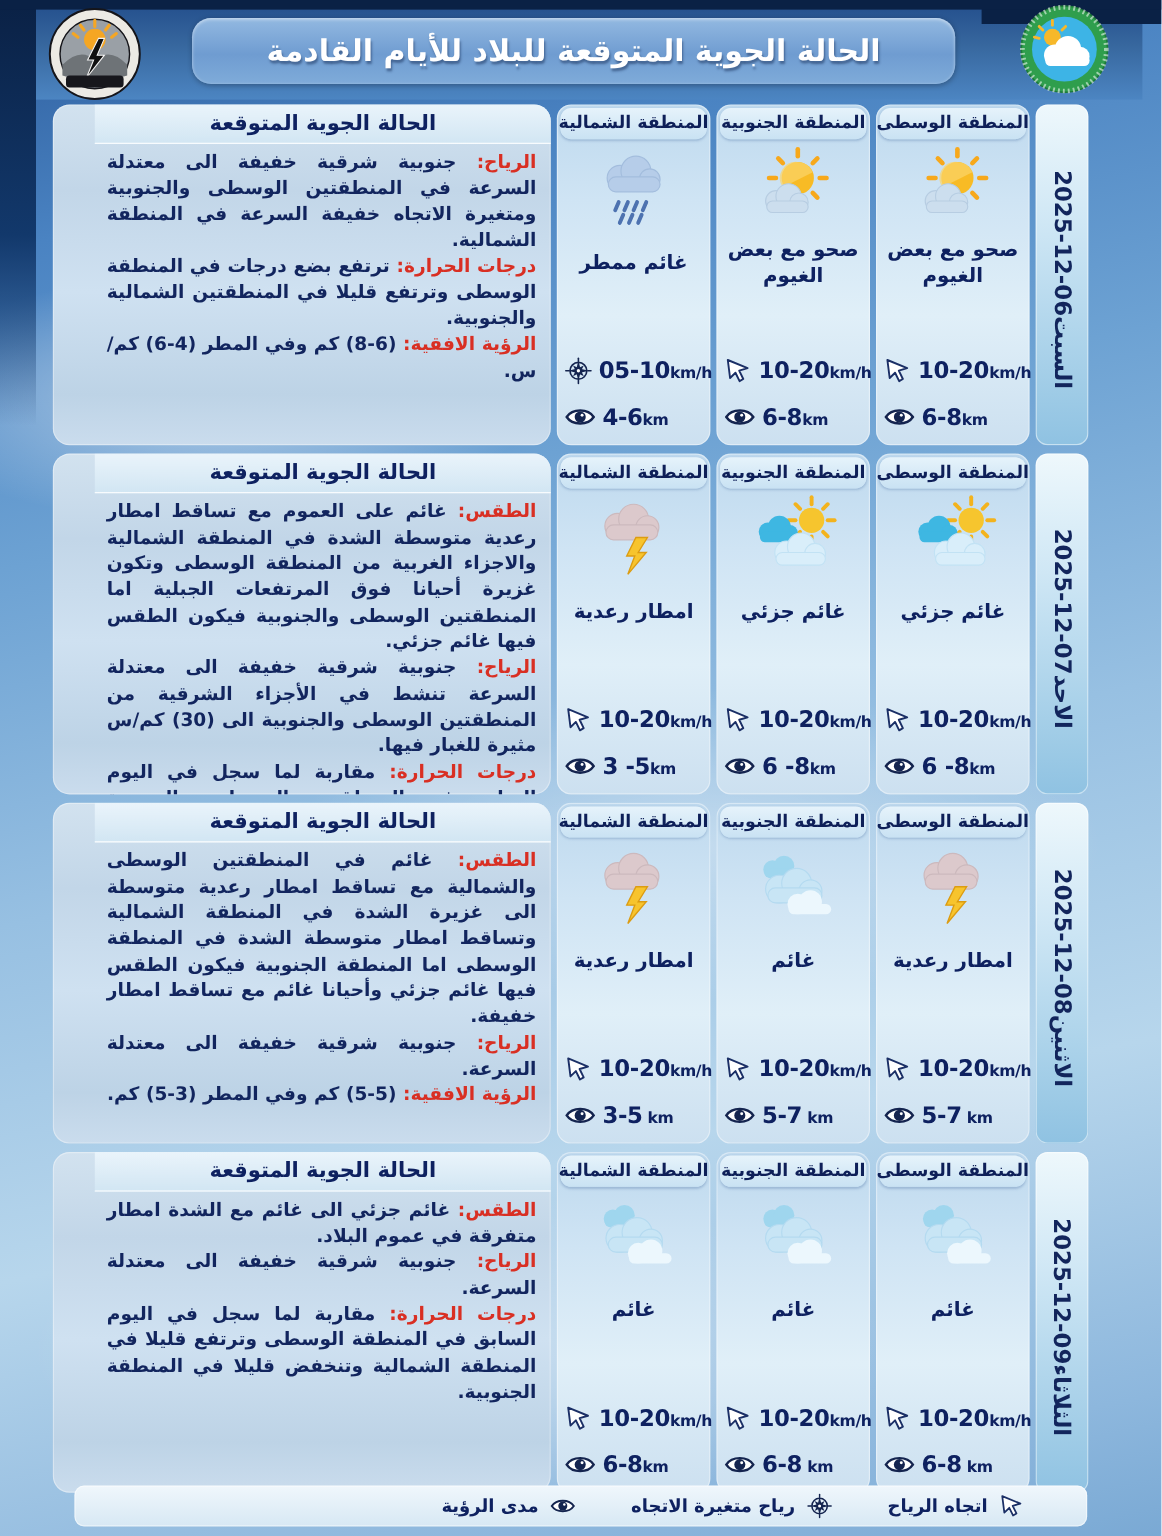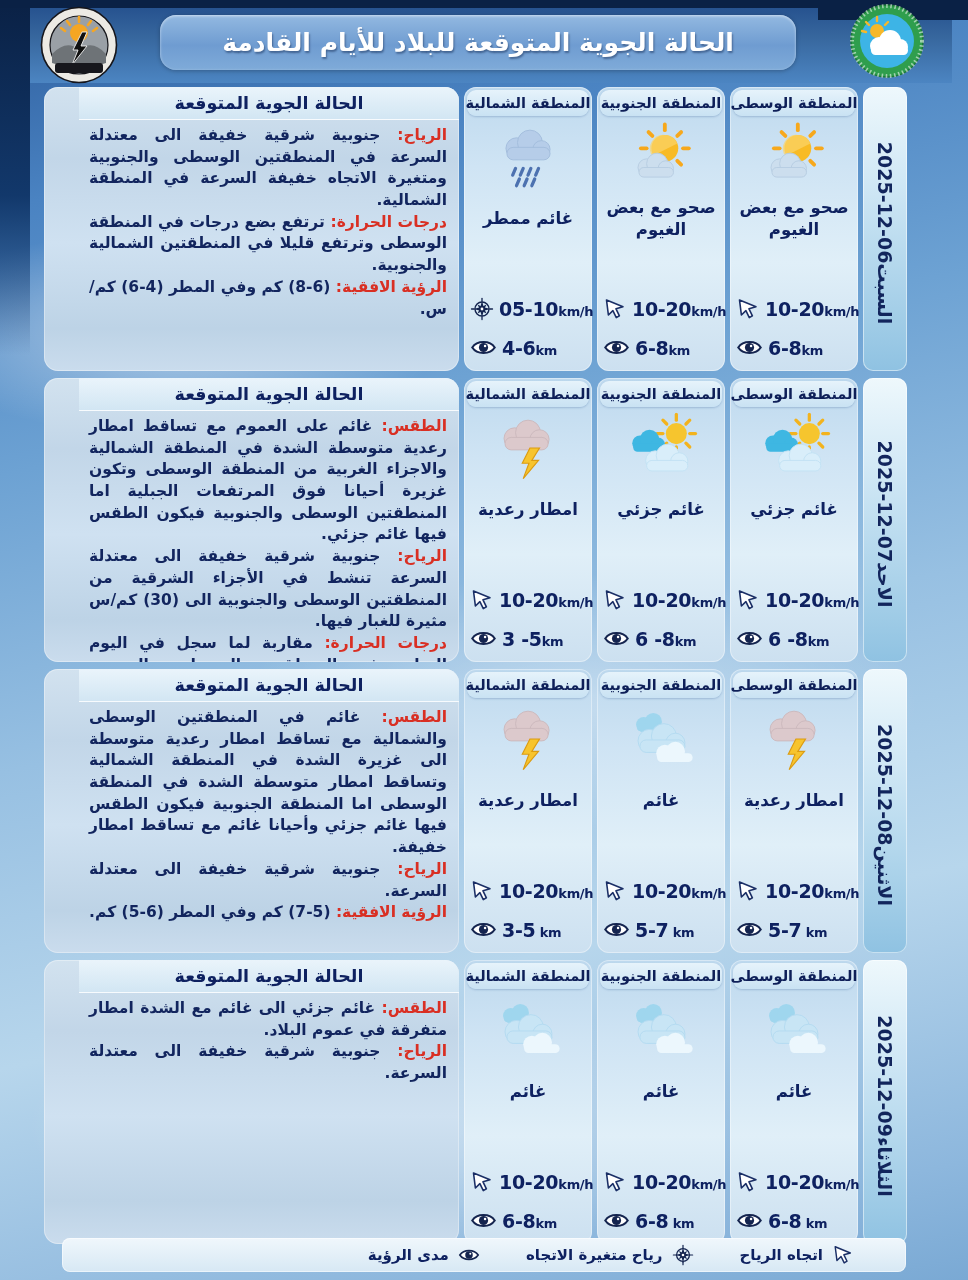--- a/index.html
+++ b/index.html
@@ -389,21 +389,21 @@
               <use href="#i-eye"></use>
             </svg>
           <span class="val"><span>3-5</span><span class="unit"> km</span></span>
         </div>
       </article>
       <article class="details">
         <div class="details-title">الحالة الجوية المتوقعة</div>
         <div class="details-body">
           <p><span class="lbl">الطقس:</span> <span>غائم في المنطقتين الوسطى والشمالية مع تساقط امطار رعدية متوسطة الى غزيرة الشدة في المنطقة الشمالية وتساقط امطار متوسطة الشدة في المنطقة الوسطى اما المنطقة الجنوبية فيكون الطقس فيها غائم جزئي وأحيانا غائم مع تساقط امطار خفيفة.</span></p>
           <p><span class="lbl">الرياح:</span> <span>جنوبية شرقية خفيفة الى معتدلة السرعة.</span></p>
-          <p><span class="lbl">الرؤية الافقية:</span> <span>(5-7) كم وفي المطر (6-5) كم.</span></p>
+          <p><span class="lbl">الرؤية الافقية:</span> <span>(5-5) كم وفي المطر (3-5) كم.</span></p>
         </div>
       </article>
     </section>
 
     <section class="day-row">
       <div class="date-strip">
         <span class="date-rot"><span class="dname">الثلاثاء</span><span class="dnum">09-12-2025</span></span>
       </div>
       <article class="region-card">
         <div class="region-header">
@@ -475,20 +475,21 @@
               <use href="#i-eye"></use>
             </svg>
           <span class="val"><span>6-8</span><span class="unit">km</span></span>
         </div>
       </article>
       <article class="details">
         <div class="details-title">الحالة الجوية المتوقعة</div>
         <div class="details-body">
           <p><span class="lbl">الطقس:</span> <span>غائم جزئي الى غائم مع الشدة امطار متفرقة في عموم البلاد.</span></p>
           <p><span class="lbl">الرياح:</span> <span>جنوبية شرقية خفيفة الى معتدلة السرعة.</span></p>
+          <p><span class="lbl">درجات الحرارة:</span> <span>مقاربة لما سجل في اليوم السابق في المنطقة الوسطى وترتفع قليلا في المنطقة الشمالية وتنخفض قليلا في المنطقة الجنوبية.</span></p>
         </div>
       </article>
     </section>
   </main>
 
   <footer class="legend">
     <div class="leg-item">
       <svg viewBox="0 0 24 24">
           <use href="#i-arrow"></use>
         </svg>

